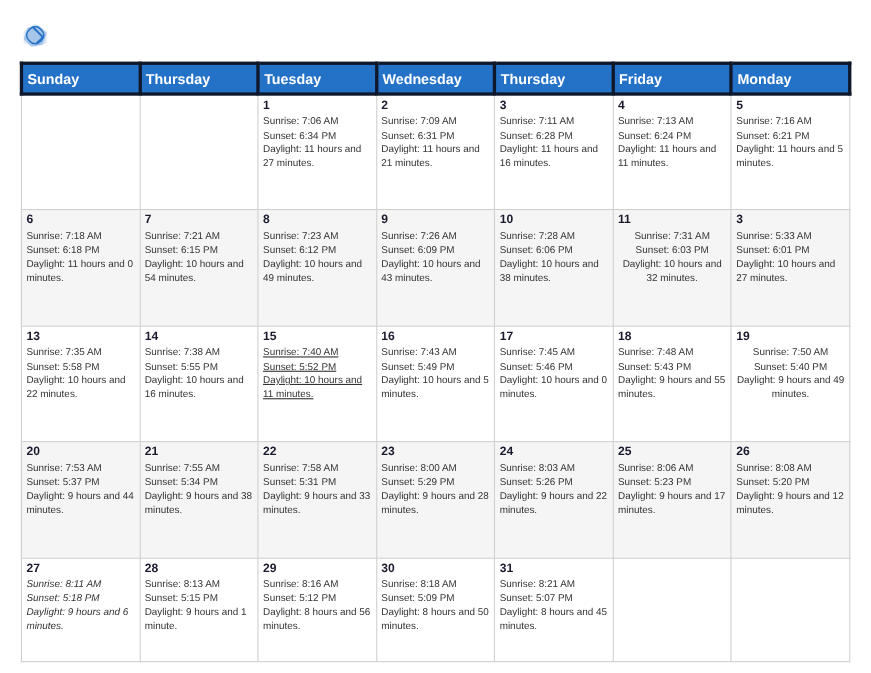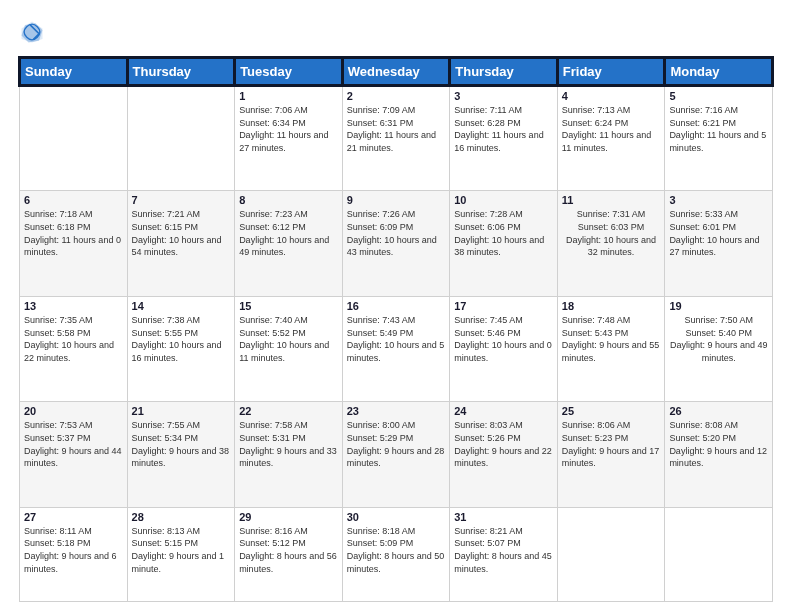--- a/index.html
+++ b/index.html
@@ -217,21 +217,21 @@
 Daylight: 10 hours and 22 minutes.</div>
           </td>
           <td>
             <span class="day-num">14</span>
             <div class="day-info" style="white-space: pre-line;">Sunrise: 7:38 AM
 Sunset: 5:55 PM
 Daylight: 10 hours and 16 minutes.</div>
           </td>
           <td>
             <span class="day-num">15</span>
-            <div class="day-info" style="white-space: pre-line;">Sunrise: 7:40 AM
+            <div class="day-info" style="white-space: pre-line; text-decoration: underline;">Sunrise: 7:40 AM
 Sunset: 5:52 PM
 Daylight: 10 hours and 11 minutes.</div>
           </td>
           <td>
             <span class="day-num">16</span>
             <div class="day-info" style="white-space: pre-line;">Sunrise: 7:43 AM
 Sunset: 5:49 PM
 Daylight: 10 hours and 5 minutes.</div>
           </td>
           <td>
@@ -293,21 +293,21 @@
           <td>
             <span class="day-num">26</span>
             <div class="day-info" style="white-space: pre-line;">Sunrise: 8:08 AM
 Sunset: 5:20 PM
 Daylight: 9 hours and 12 minutes.</div>
           </td>
         </tr>
         <tr>
           <td>
             <span class="day-num">27</span>
-            <div class="day-info" style="white-space: pre-line;">Sunrise: 8:11 AM
+            <div class="day-info" style="white-space: pre-line; font-style: italic;">Sunrise: 8:11 AM
 Sunset: 5:18 PM
 Daylight: 9 hours and 6 minutes.</div>
           </td>
           <td>
             <span class="day-num">28</span>
             <div class="day-info" style="white-space: pre-line;">Sunrise: 8:13 AM
 Sunset: 5:15 PM
 Daylight: 9 hours and 1 minute.</div>
           </td>
           <td>

